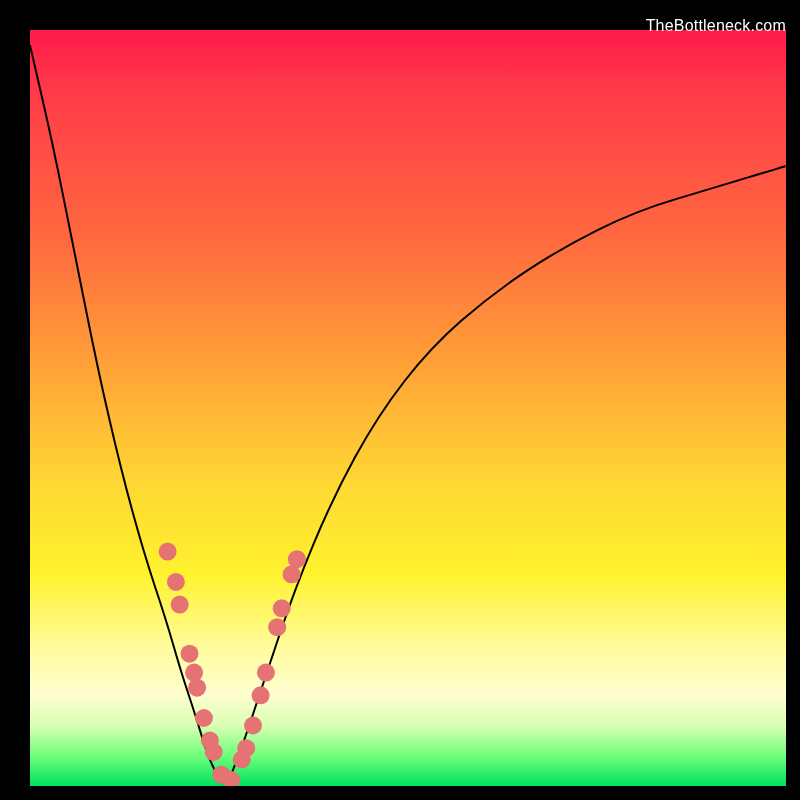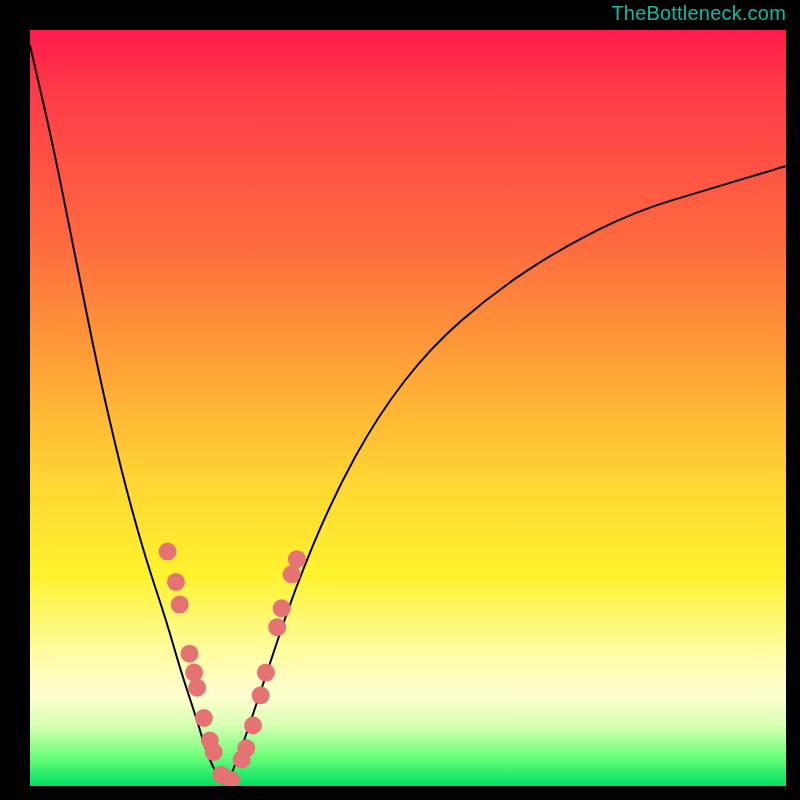--- a/index.html
+++ b/index.html
@@ -52,24 +52,24 @@
     stroke: #000;
     stroke-width: 2;
     fill: none;
   }
   .dot {
     fill: #e57373;
     stroke: none;
   }
   .watermark {
     position: absolute;
-    top: 2px;
+    top: 17px;
     right: 14px;
-    color: #14b8a6;
-    font-size: 20px;
+    color: #ffffff;
+    font-size: 16px;
     font-weight: 500;
     letter-spacing: 0.2px;
     user-select: none;
   }
 </style>
 </head>
 <body>
 
 <div class="frame">
   <div class="plot-area">

